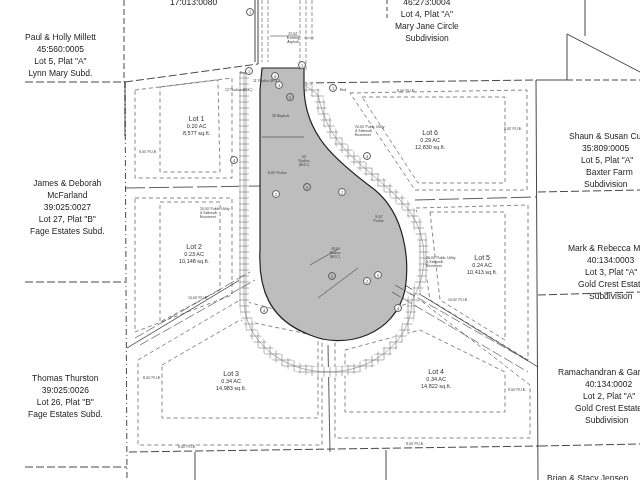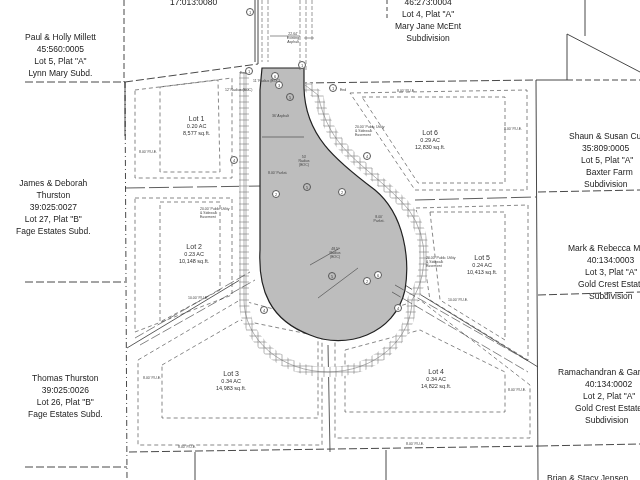--- a/index.html
+++ b/index.html
@@ -105,34 +105,34 @@
   </g>
 </svg>
 
 <div class="owner" style="left:170px; top:-4px;">
   <div>17:013:0080</div>
 </div>
 
 <div class="owner" style="left:395px; top:-4px;">
   <div>46:273:0004</div>
   <div>Lot 4, Plat "A"</div>
-  <div>Mary Jane McEnt</div>
+  <div>Mary Jane Circle</div>
   <div>Subdivision</div>
 </div>
 
 <div class="owner" style="left:25px; top:31px;">
   <div>Paul &amp; Holly Millett</div>
   <div>45:560:0005</div>
   <div>Lot 5, Plat "A"</div>
   <div>Lynn Mary Subd.</div>
 </div>
 
-<div class="owner" style="left:16px; top:177px;text-align:center;">
+<div class="owner" style="left:30px; top:177px;text-align:center;">
   <div>James &amp; Deborah</div>
-  <div>Thurston</div>
+  <div>McFarland</div>
   <div>39:025:0027</div>
   <div>Lot 27, Plat "B"</div>
   <div>Fage Estates Subd.</div>
 </div>
 
 <div class="owner" style="left:28px; top:372px;">
   <div>Thomas Thurston</div>
   <div>39:025:0026</div>
   <div>Lot 26, Plat "B"</div>
   <div>Fage Estates Subd.</div>

